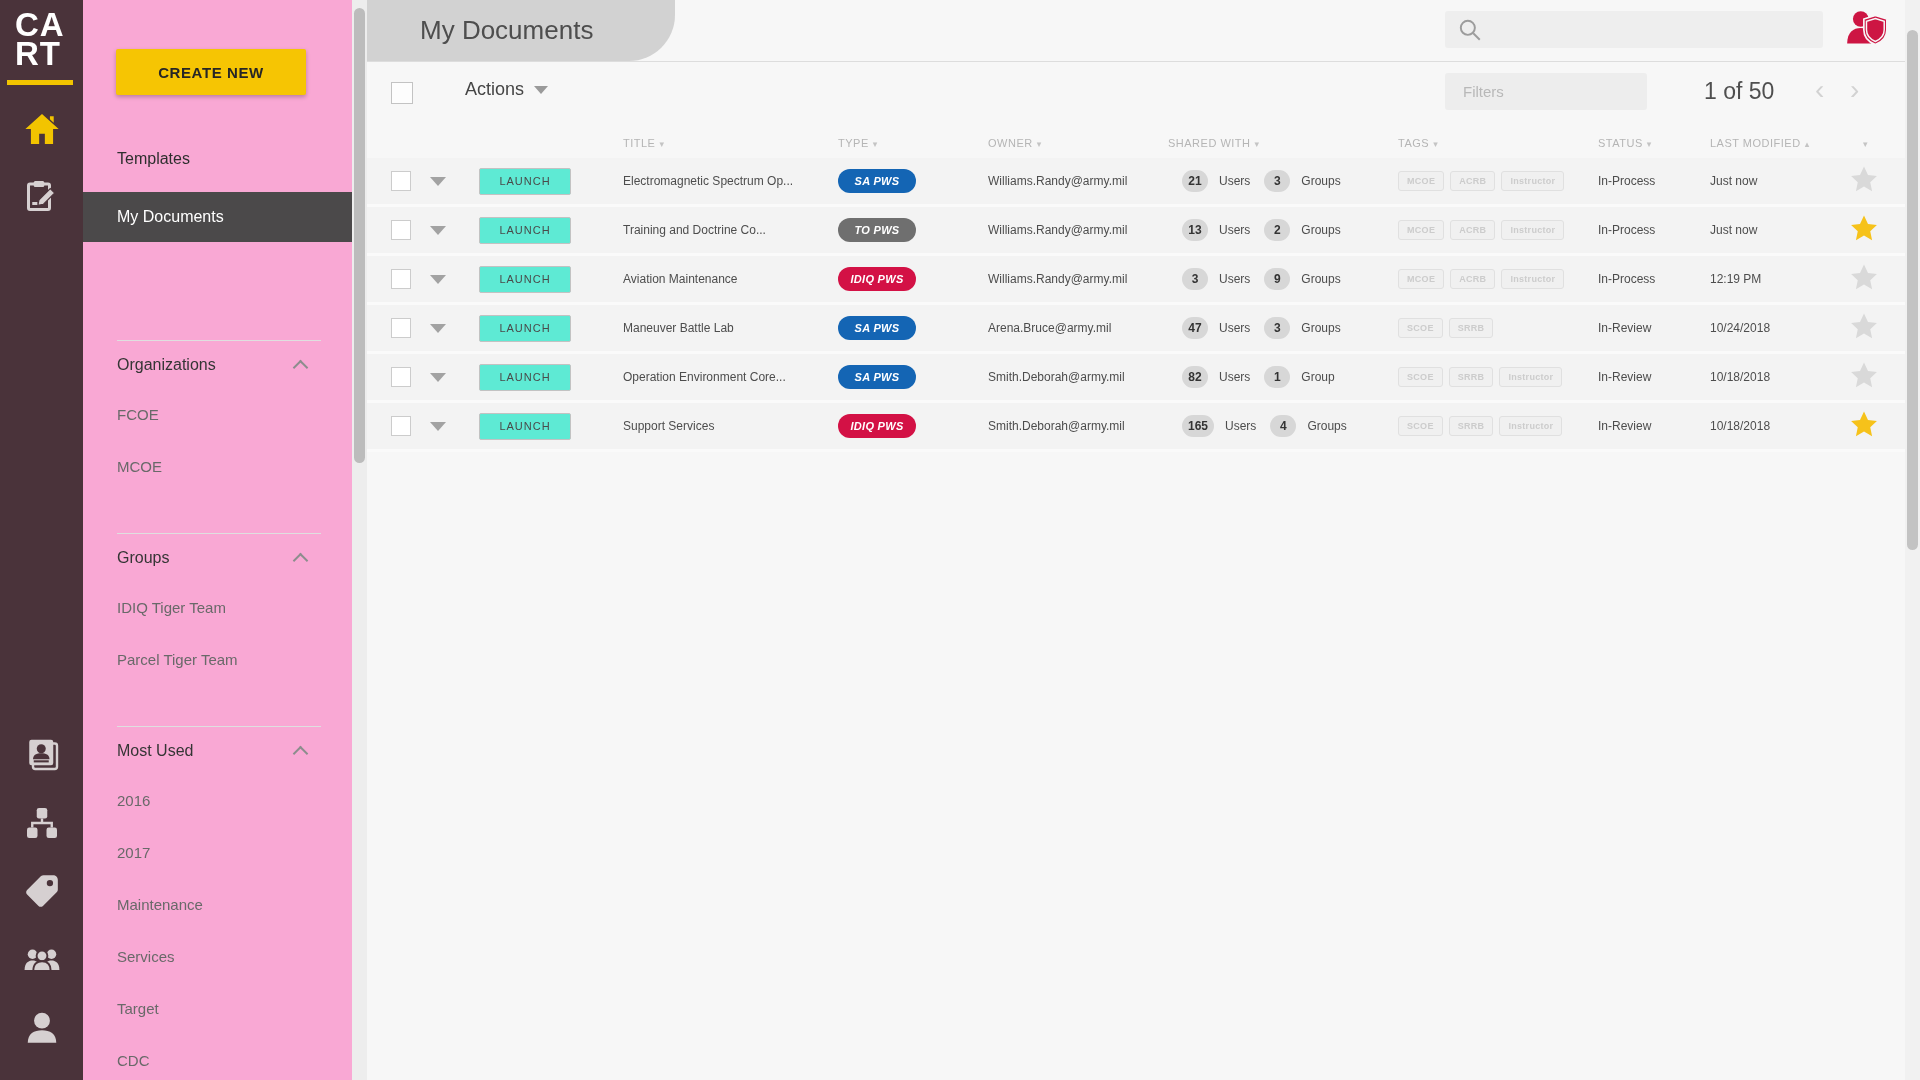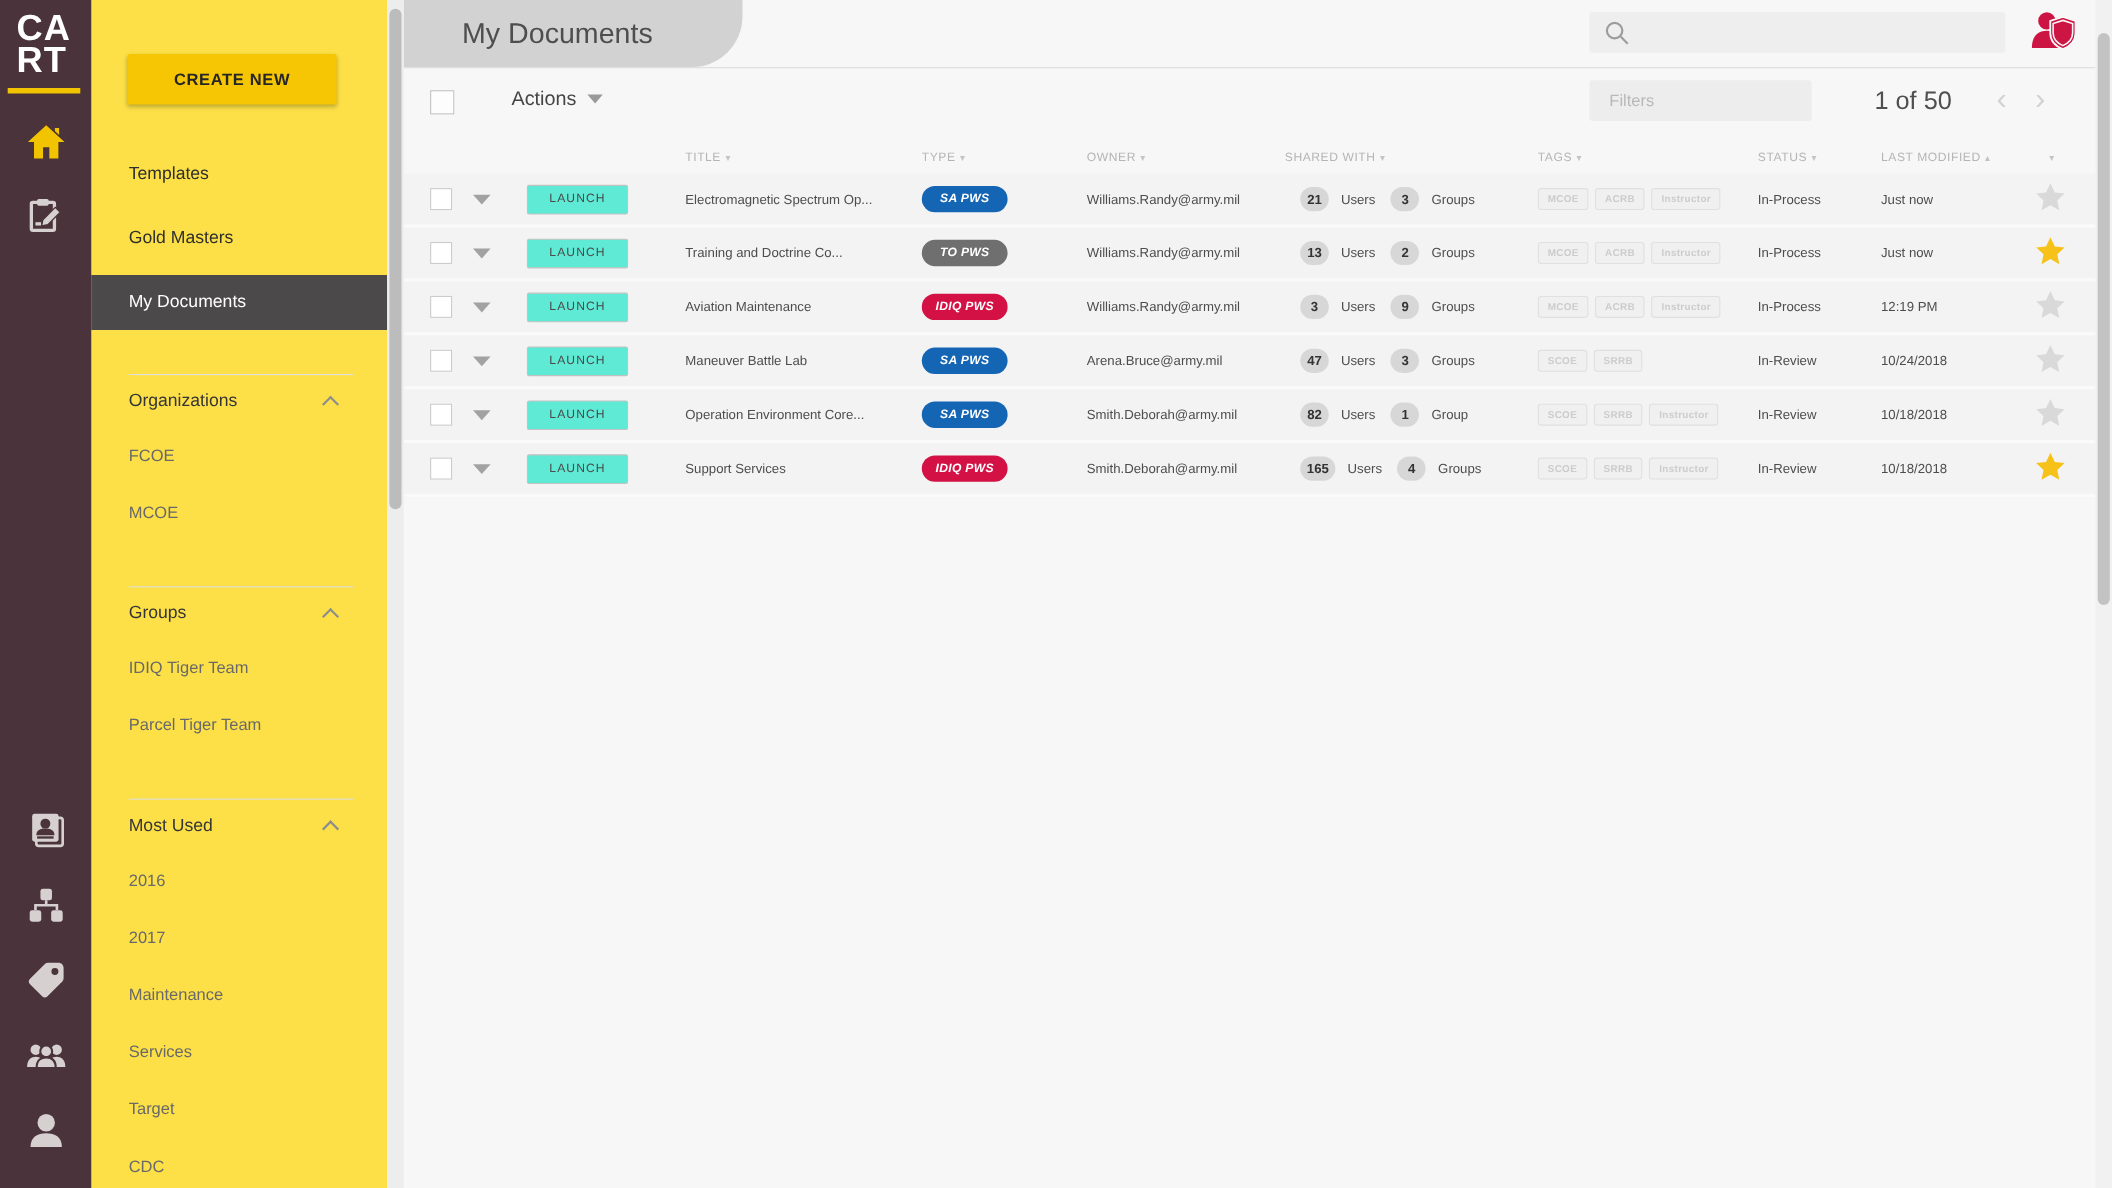--- a/index.html
+++ b/index.html
@@ -5,21 +5,21 @@
   * { box-sizing: border-box; margin: 0; padding: 0; }
   html,body { width:1920px; height:1080px; overflow:hidden; font-family:"Liberation Sans", sans-serif; background:#f7f7f7; }
 
   
   .rail { position:absolute; left:0; top:0; width:83px; height:1080px; background:#4a333a; z-index:6; }
   .logo { position:absolute; left:15px; top:10px; color:#fff; font-weight:bold; font-size:33px; line-height:29px; letter-spacing:1px; }
   .logo-underline { position:absolute; left:-8px; top:70px; width:66px; height:5px; background:#f2c400; }
   .rail-icon { position:absolute; left:0; width:83px; display:flex; justify-content:center; cursor:pointer; }
 
   
-  .sidebar { position:absolute; left:83px; top:0; width:269px; height:1080px; background:#fde047; z-index:4; }
+  .sidebar { position:absolute; left:83px; top:0; width:269px; height:1080px; background:#f9a8d4; z-index:4; }
   .create-btn { position:absolute; left:33px; top:49px; width:190px; height:46px; background:#f6c503; border:none; border-radius:2px;
                 font-family:"Liberation Sans",sans-serif; font-size:15px; font-weight:bold; letter-spacing:0.6px; color:#262626;
                 box-shadow:0 2px 4px rgba(0,0,0,0.25); cursor:pointer; }
   #primary-nav { position:absolute; top:134px; left:0; right:0; }
   .pnav-item { height:50px; line-height:50px; margin-bottom:8px; padding-left:34px; font-size:16px; color:#2e2e2e; cursor:pointer; }
   .pnav-item.selected { background:#4b494a; color:#ffffff; }
   #sidebar-sections { position:absolute; top:300px; left:0; right:0; }
   .section-divider { height:1px; background:#dfdfdf; margin:40px 0 0 34px; width:204px; }
   .section-header { position:relative; height:48px; line-height:48px; padding-left:34px; font-size:16px; color:#353535; cursor:pointer; }
   .caret-up { position:absolute; right:46px; top:21px; width:11px; height:11px; border-left:2px solid #8d8d8d; border-top:2px solid #8d8d8d; transform:rotate(45deg); }
@@ -149,21 +149,20 @@
       <circle cx="12" cy="8" r="5" fill="#d6d0d1"></circle>
       <path d="M3 22 C3 16 7 14 12 14 C17 14 21 16 21 22 Z" fill="#d6d0d1"></path>
     </svg>
   </div>
 </div>
 
 <div class="sidebar">
   <button class="create-btn">CREATE NEW</button>
   <nav id="primary-nav">
       <div class="pnav-item">Templates</div>
-      <div class="pnav-item">Gold Masters</div>
       <div class="pnav-item selected">My Documents</div>
     </nav>
   <div id="sidebar-sections">
       <div class="section-divider"></div>
       <div class="section-header"><span>Organizations</span><span class="caret-up"></span></div>
       <div class="section-item">FCOE</div>
       <div class="section-item">MCOE</div>
       <div class="section-divider"></div>
       <div class="section-header"><span>Groups</span><span class="caret-up"></span></div>
       <div class="section-item">IDIQ Tiger Team</div>

